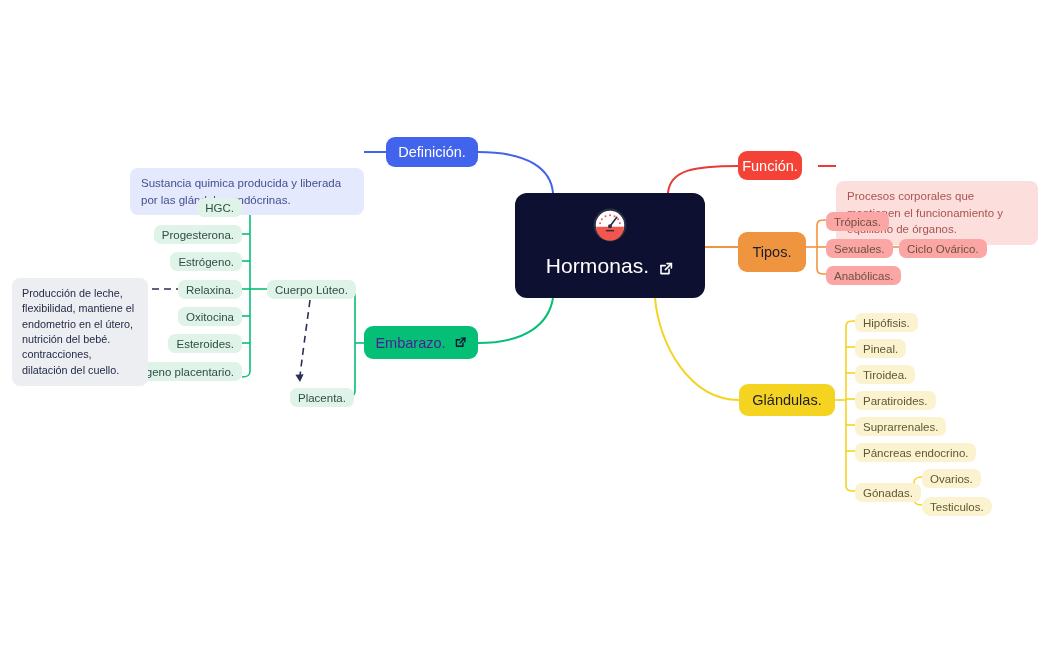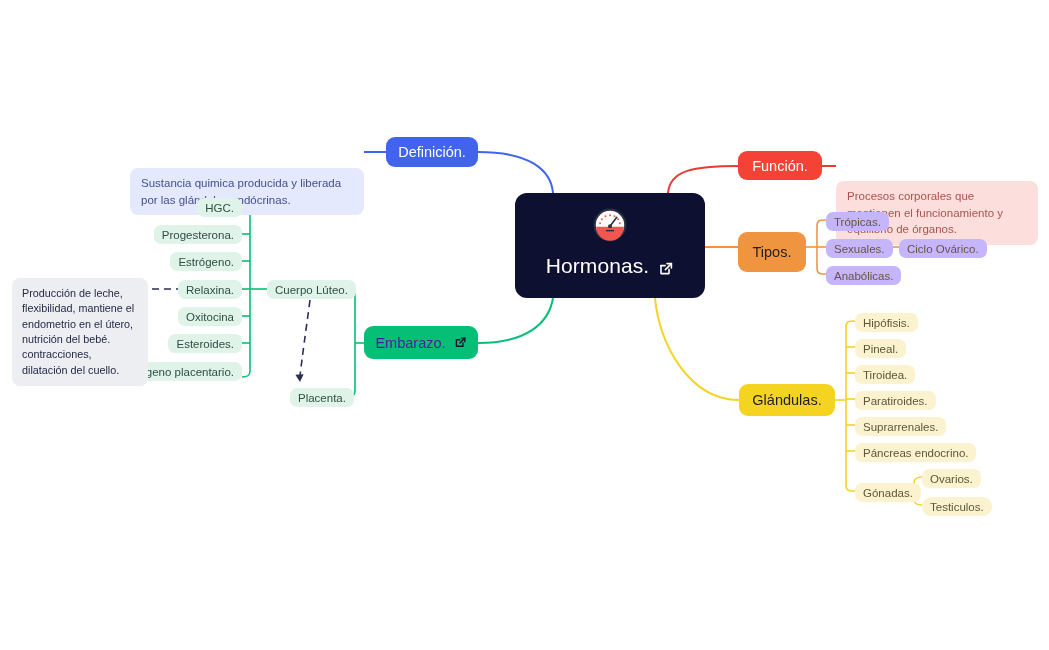--- a/index.html
+++ b/index.html
@@ -68,21 +68,21 @@
     border-radius: 9px;
     font-size: 14.5px;
     padding: 0 14px;
     white-space: nowrap;
   }
   .branch-definicion {
     left: 386px; top: 137px; width: 92px; height: 30px;
     background: #4263eb; color: #ffffff;
   }
   .branch-funcion {
-    left: 738px; top: 151px; width: 84px; height: 29px;
+    left: 738px; top: 151px; width: 64px; height: 29px;
     background: #f44336; color: #ffffff;
   }
   .branch-tipos {
     left: 738px; top: 232px; width: 68px; height: 40px;
     background: #f0953f; color: #1f1d2b;
   }
   .branch-glandulas {
     left: 739px; top: 384px; width: 96px; height: 32px;
     background: #f4d321; color: #1f1d2b;
   }
@@ -122,21 +122,21 @@
   
   .pill {
     position: absolute;
     border-radius: 7px;
     font-size: 11.5px;
     padding: 3.5px 8px;
     white-space: nowrap;
     box-sizing: border-box;
   }
   .pill-green { background: #dff3e8; color: #2f4f46; }
-  .pill-orange { background: #c4b5fd; color: #6a5342; }
+  .pill-orange { background: #fca5a5; color: #6a5342; }
   .pill-yellow { background: #fbf3cf; color: #5e5733; }
 </style>
 </head>
 <body>
 
 <div id="canvas">
 
   <svg id="edges" viewBox="0 0 1049 650">
 
     <path d="M 553 193 C 551 170 530 152 478 152" fill="none" stroke="#4263eb" stroke-width="2"></path>

